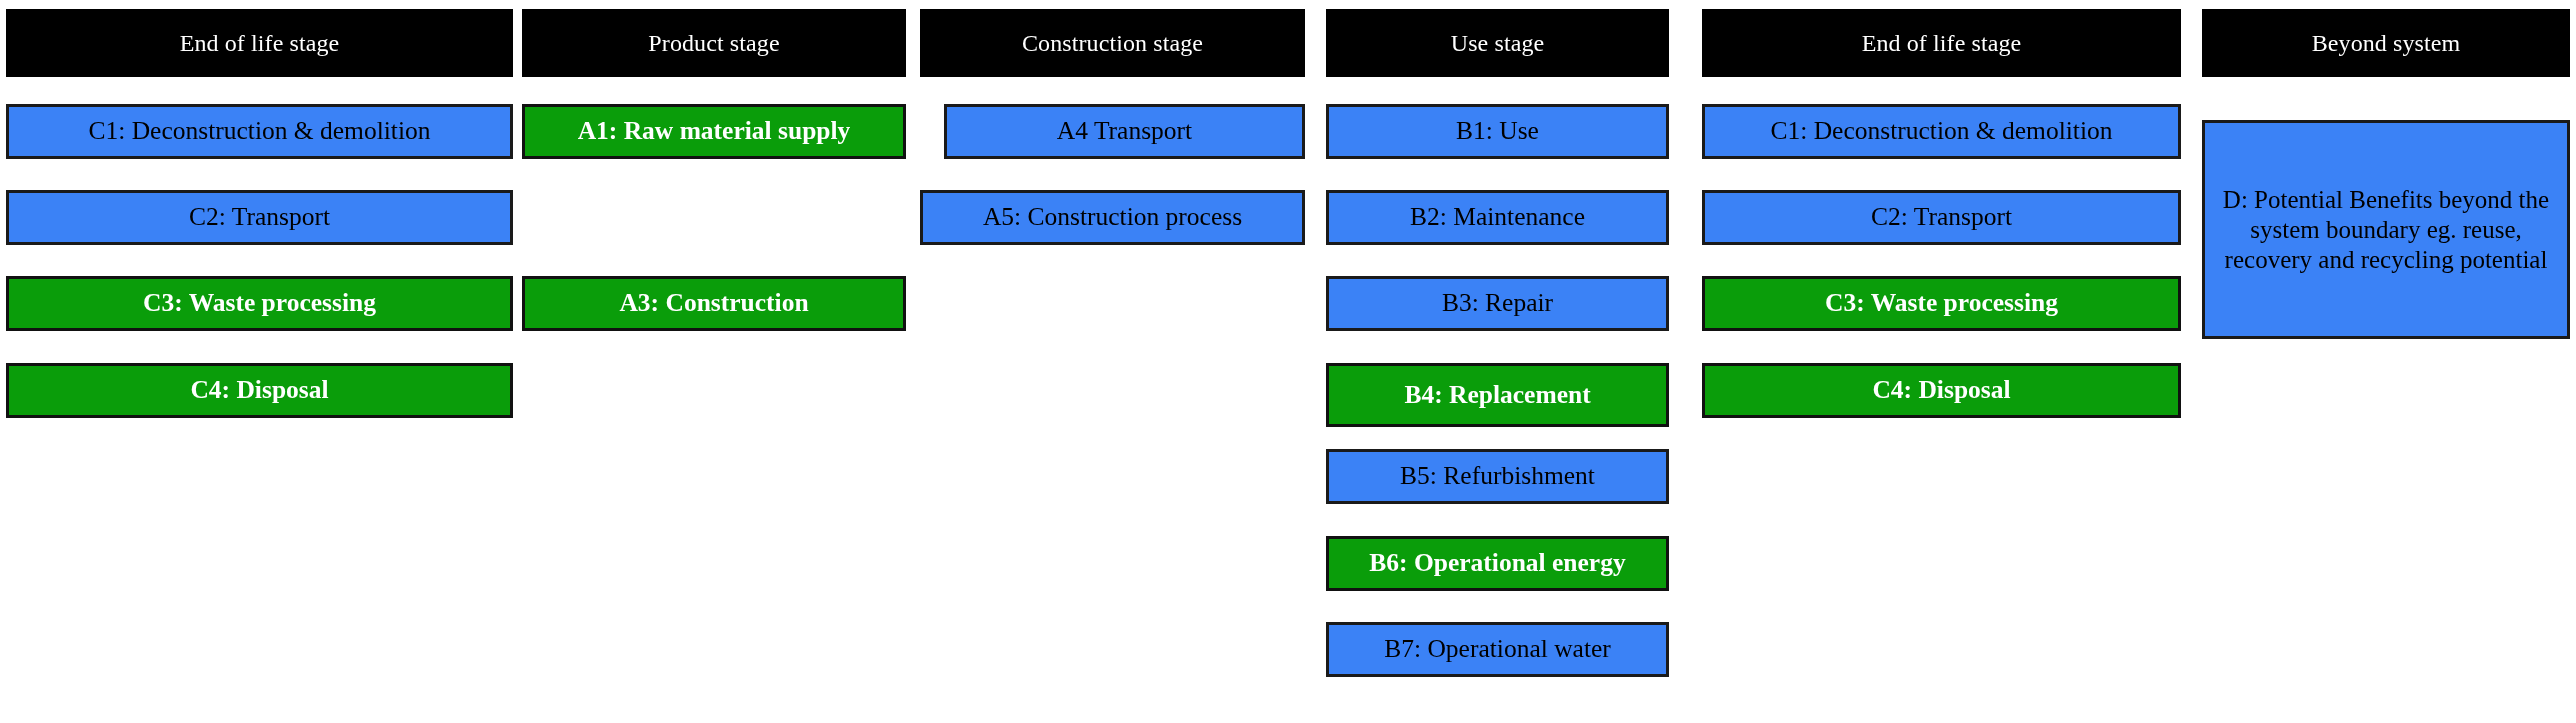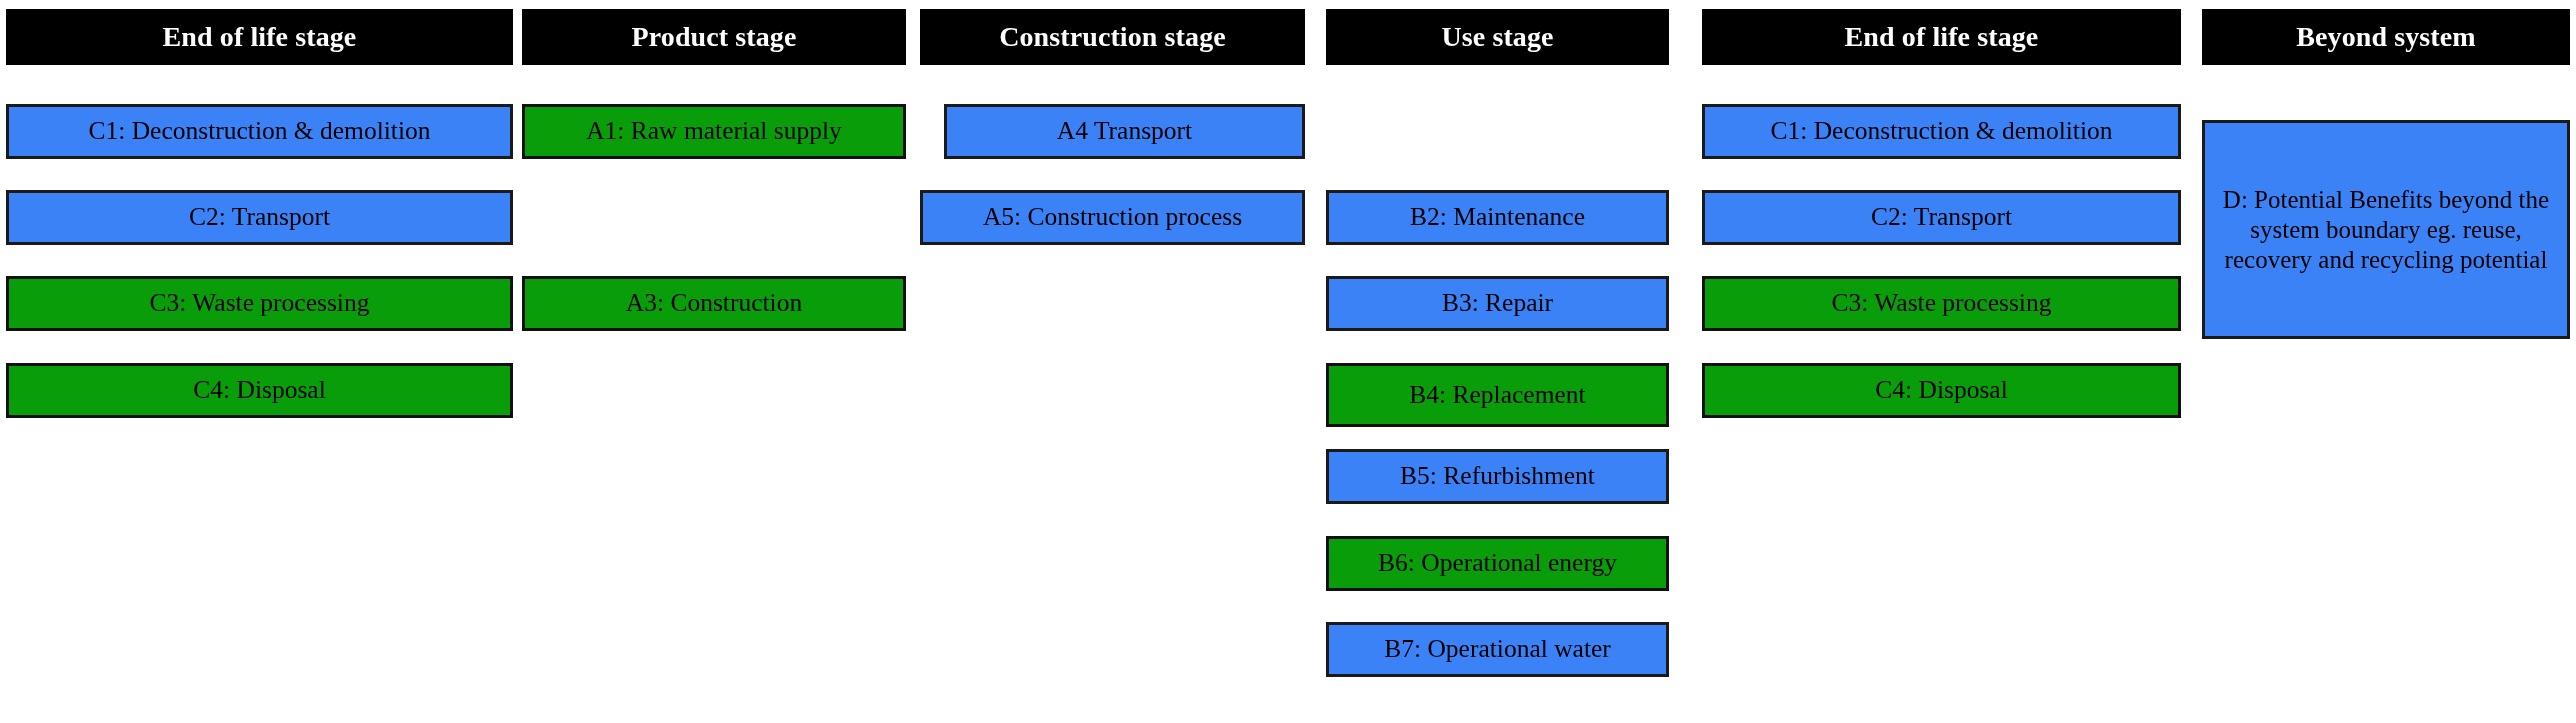--- a/index.html
+++ b/index.html
@@ -21,54 +21,53 @@
     position: absolute;
     top: 0;
     height: 723px;
     box-sizing: border-box;
   }
   .col-header {
     position: absolute;
     left: 0;
     right: 0;
     top: 9px;
-    height: 56px;
+    height: 68px;
     background: #000000;
     border: 3px solid #000000;
     box-sizing: border-box;
     display: flex;
     align-items: center;
     justify-content: center;
     color: #ffffff;
-    font-size: 28px;
+    font-size: 24px;
     line-height: 1;
     letter-spacing: 0.1px;
-    font-weight: bold;
   }
   .cell {
     position: absolute;
     left: 0;
     right: 0;
     box-sizing: border-box;
     border: 3px solid #1a1a1a;
     background: #3b82f6;
     color: #000000;
     display: flex;
     align-items: center;
     justify-content: center;
     text-align: center;
     font-size: 25.5px;
     line-height: 1.04;
     padding: 0 4.7px;
   }
   .cell.green {
     background: #0a9d0a;
     border-color: #111111;
-    color: #000000;
-    font-weight: normal;
+    color: #ffffff;
+    font-weight: bold;
   }
   .cell.tall {
     font-size: 25px;
     line-height: 1.2;
     padding: 3.6px 8.3px;
     margin-top: 16px;
   }
 </style>
 </head>
 <body>
@@ -86,20 +85,21 @@
       <div class="cell green" style="top: 104px; height: 55px;">A1: Raw material supply</div>
       <div class="cell green" style="top: 276px; height: 55px;">A3: Construction</div>
     </div>
     <div class="column" style="left: 920px; width: 385px;">
       <div class="col-header">Construction stage</div>
       <div class="cell" style="top: 104px; height: 55px; margin-left: 24px;">A4 Transport</div>
       <div class="cell" style="top: 190px; height: 55px;">A5: Construction process</div>
     </div>
     <div class="column" style="left: 1326px; width: 343px;">
       <div class="col-header">Use stage</div>
+      <div class="cell" style="top: 104px; height: 55px;">B1: Use</div>
       <div class="cell" style="top: 190px; height: 55px;">B2: Maintenance</div>
       <div class="cell" style="top: 276px; height: 55px;">B3: Repair</div>
       <div class="cell green" style="top: 363px; height: 64px;">B4: Replacement</div>
       <div class="cell" style="top: 449px; height: 55px;">B5: Refurbishment</div>
       <div class="cell green" style="top: 536px; height: 55px;">B6: Operational energy</div>
       <div class="cell" style="top: 622px; height: 55px;">B7: Operational water</div>
     </div>
     <div class="column" style="left: 1702px; width: 479px;">
       <div class="col-header">End of life stage</div>
       <div class="cell" style="top: 104px; height: 55px;">C1: Deconstruction &amp; demolition</div>

